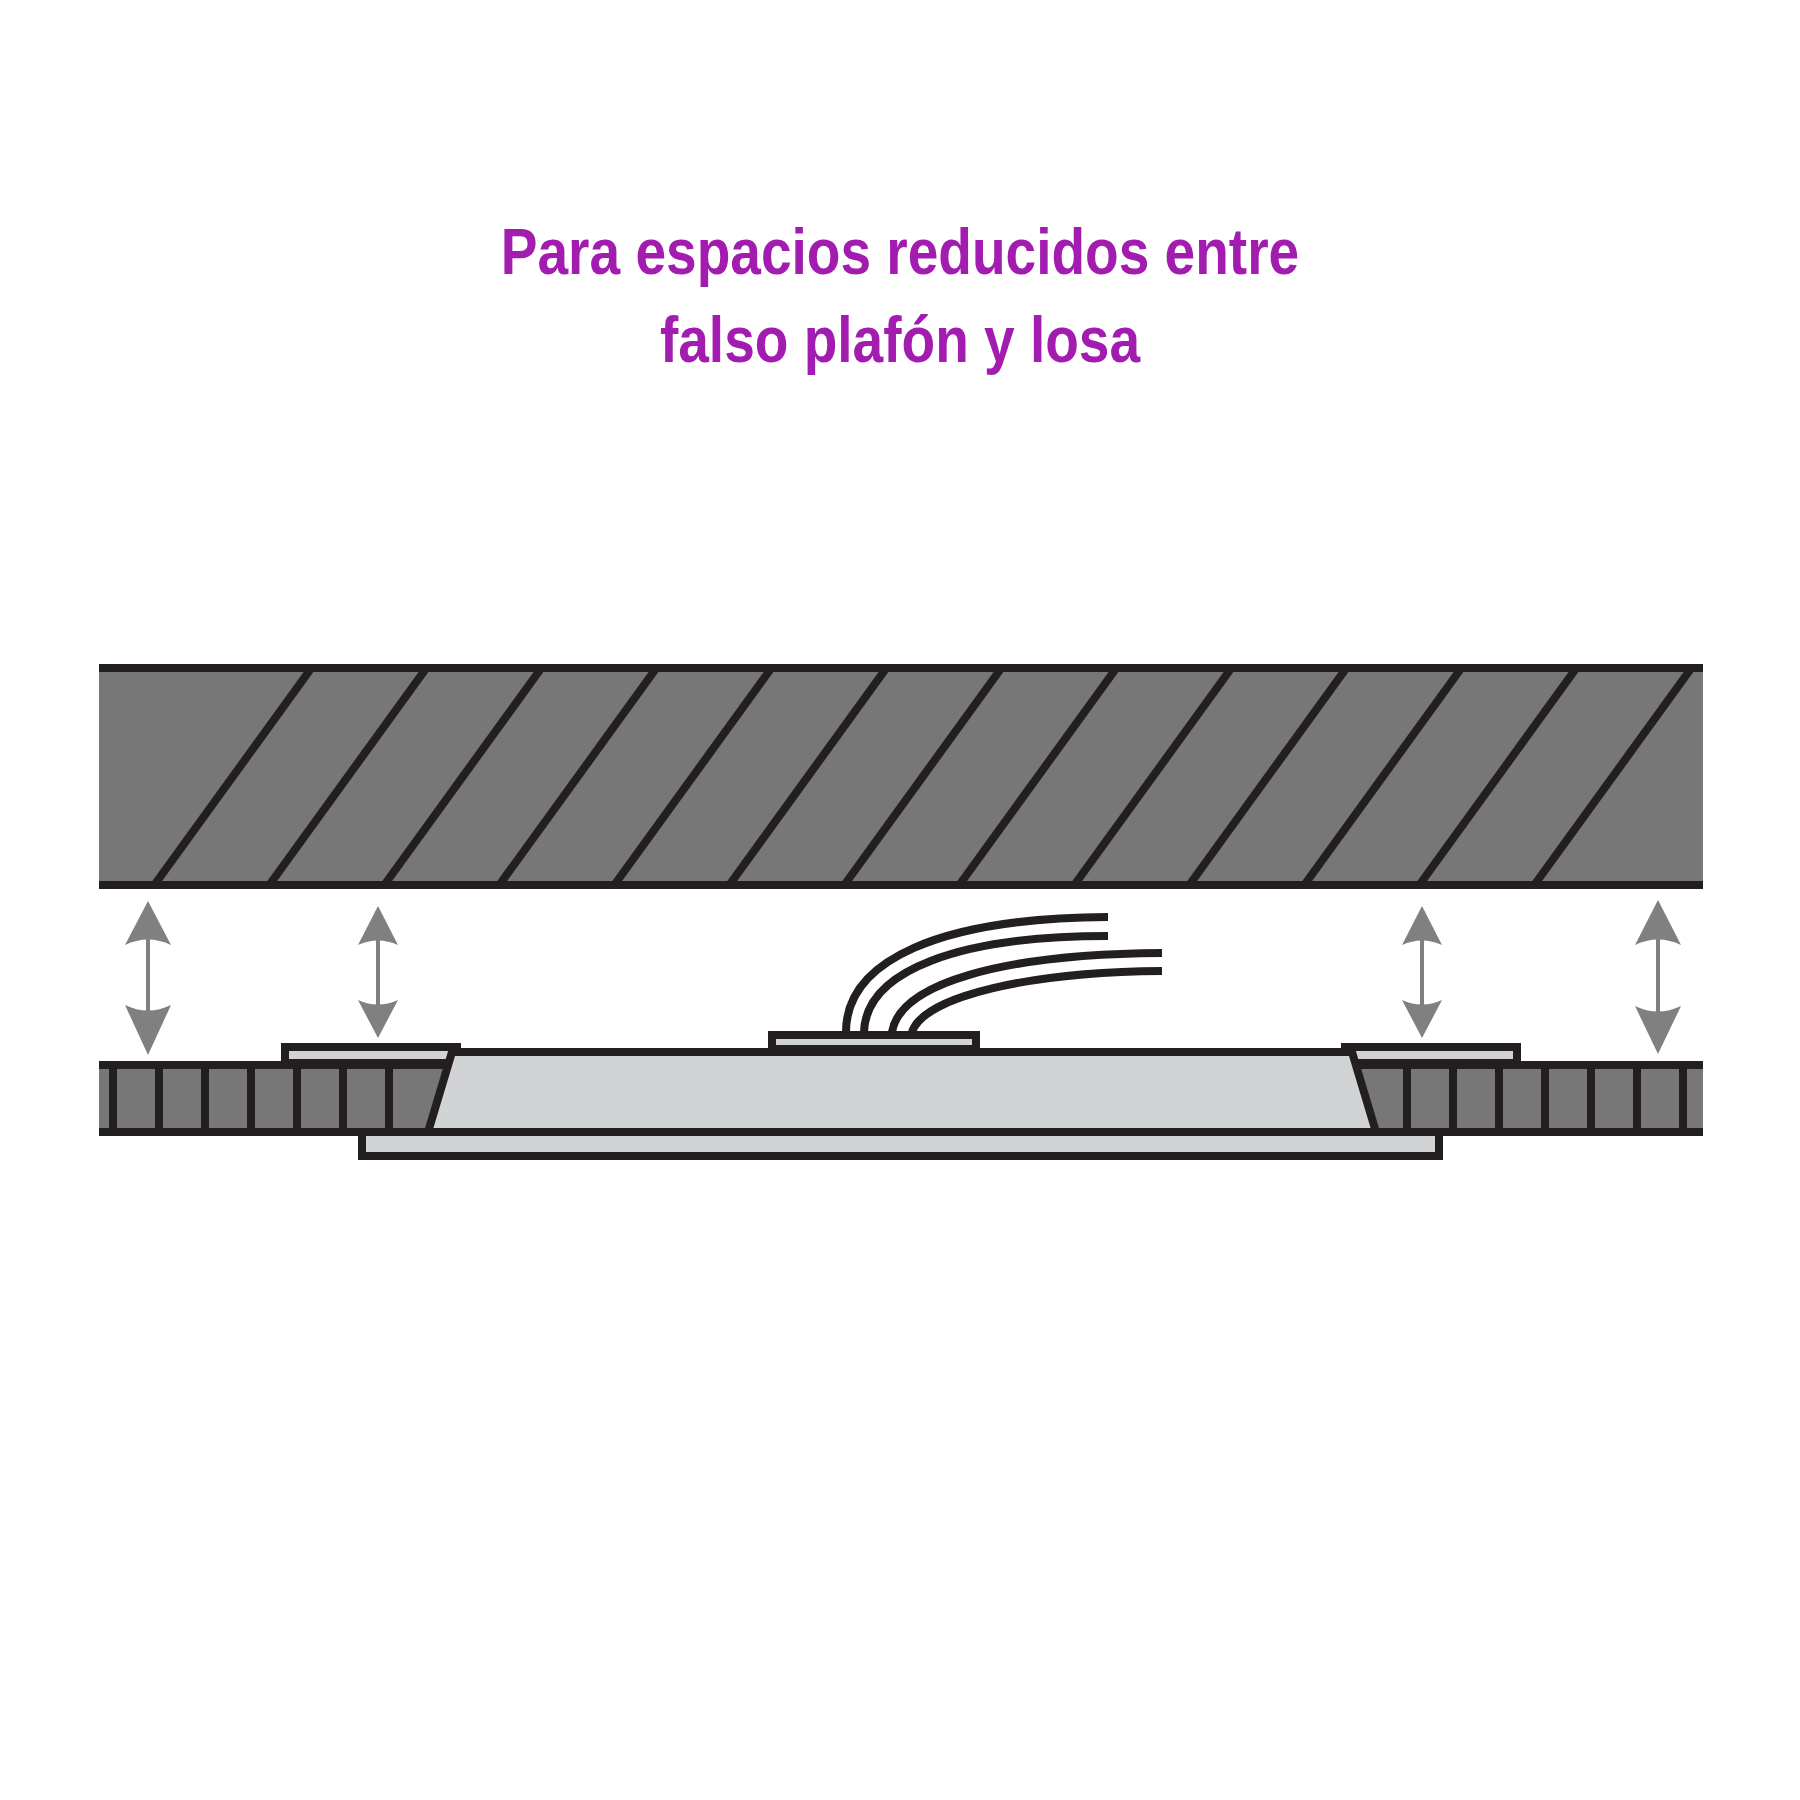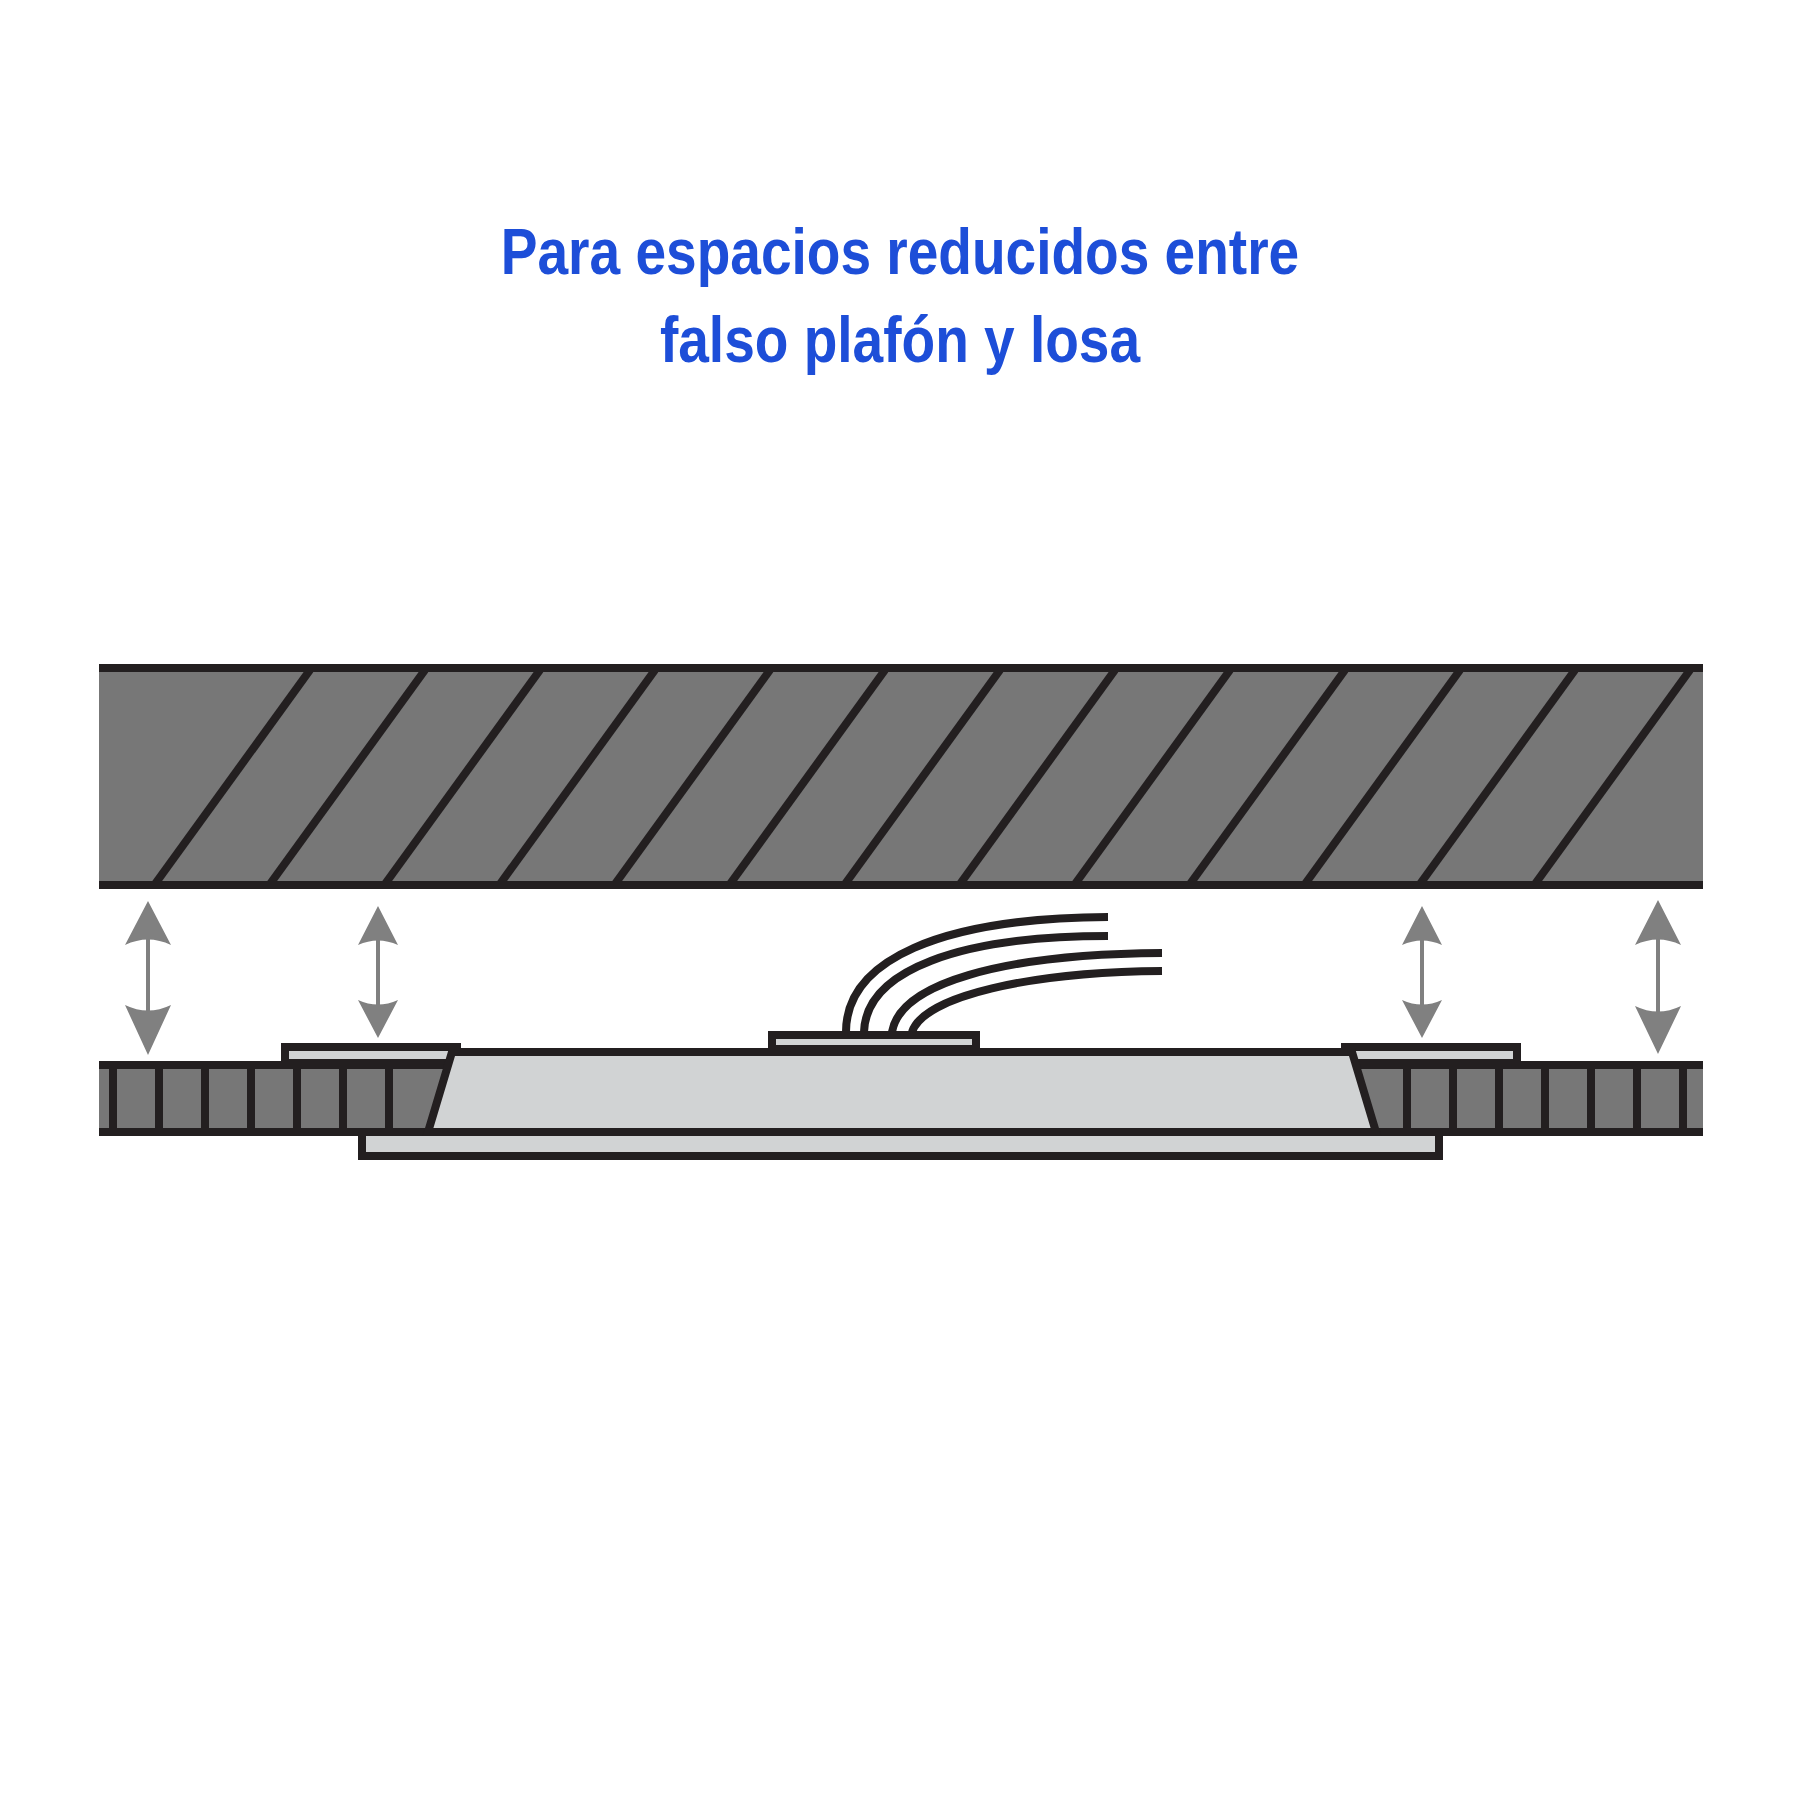--- a/index.html
+++ b/index.html
@@ -13,21 +13,21 @@
       position: relative;
       overflow: hidden;
       font-family: "Liberation Sans", "DejaVu Sans", sans-serif;
     }
     .title-block {
       position: absolute;
       left: 0;
       top: 208px;
       width: 1800px;
       text-align: center;
-      color: #1d4ed8;
+      color: #a21caf;
     }
     .title-line {
       display: block;
       font-family: "Liberation Sans", "DejaVu Sans", sans-serif;
       font-weight: bold;
       font-size: 64px;
       line-height: 88px;
       letter-spacing: 0px;
       transform: scaleX(0.86);
       transform-origin: center;

